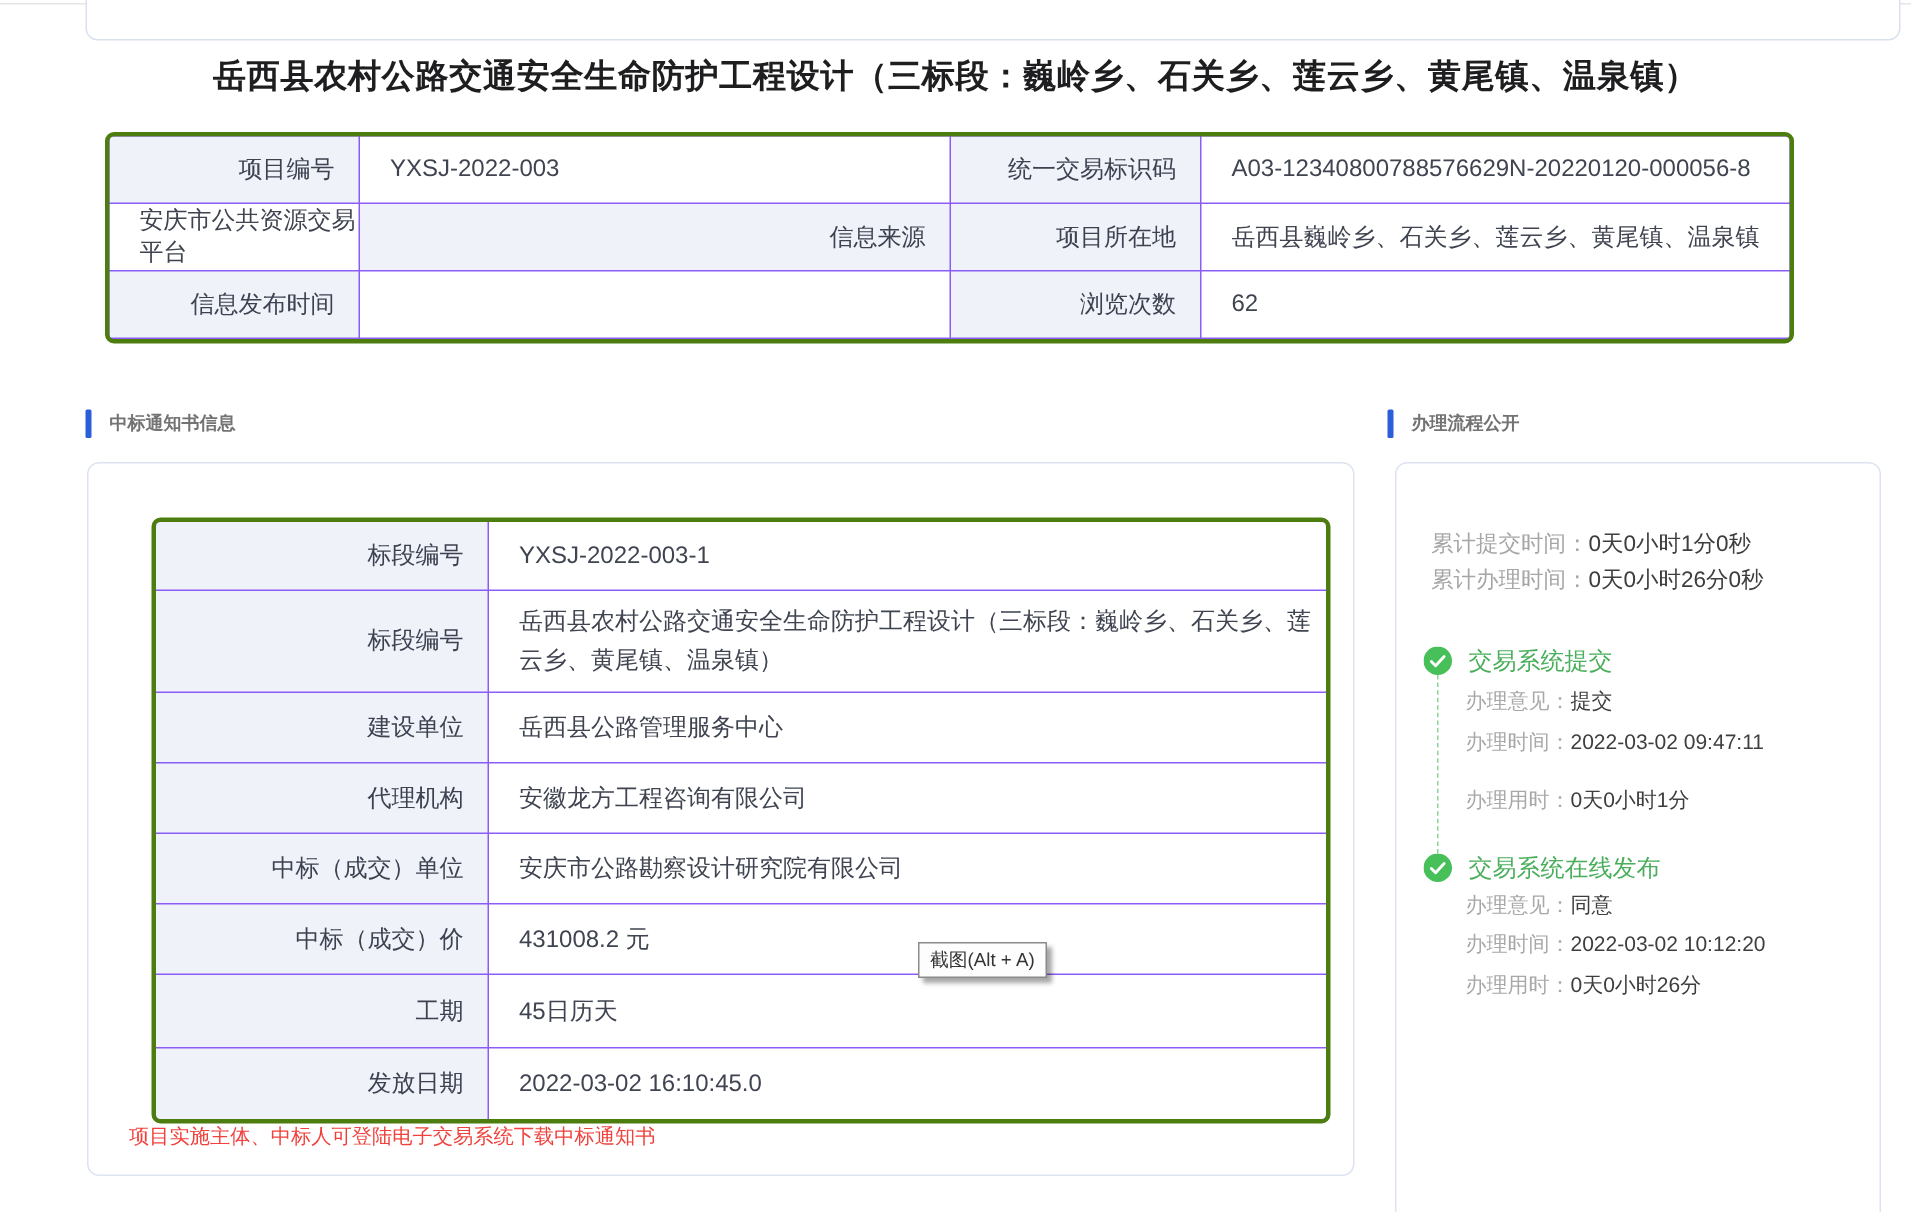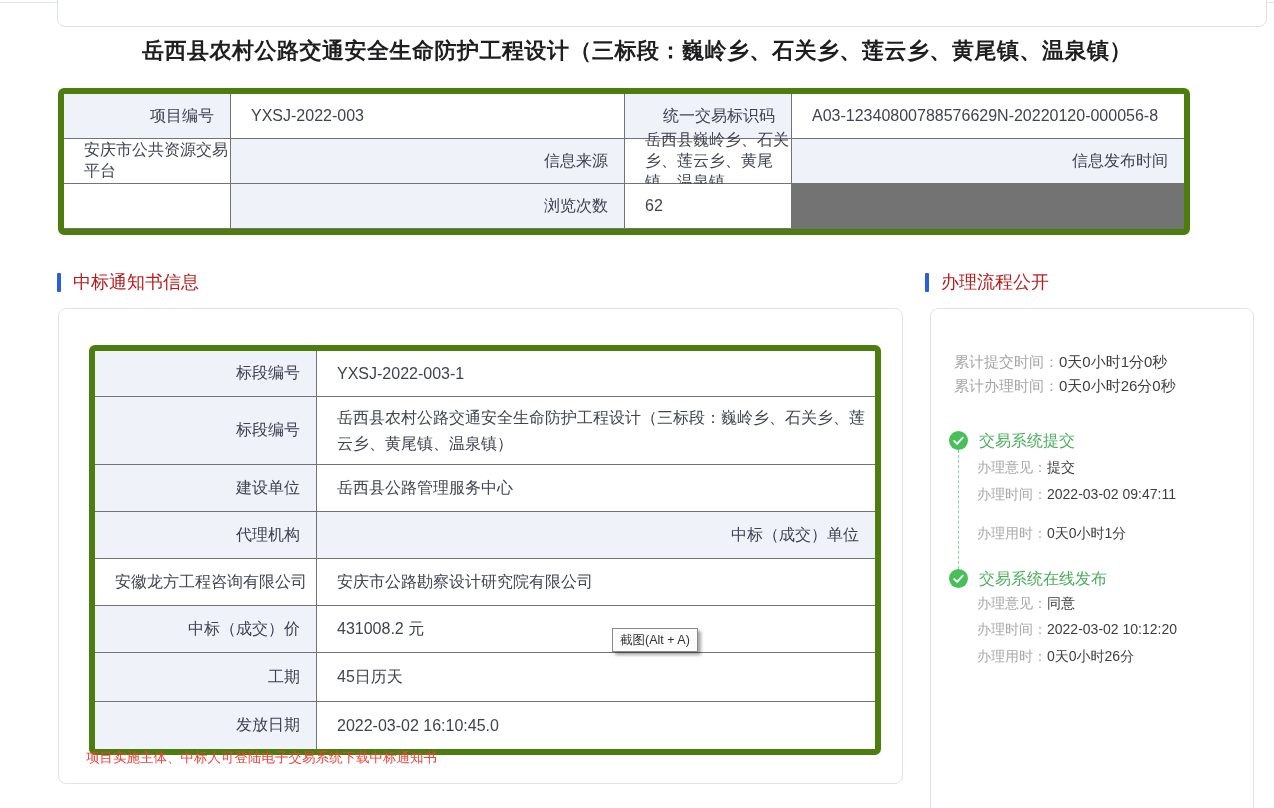--- a/index.html
+++ b/index.html
@@ -7,34 +7,34 @@
     position:relative;width:1274px;height:808px;overflow:hidden;background:#fff;
     font-family:"Liberation Sans","DejaVu Sans",sans-serif;color:#3f4450;
   }
   
   .top-hairline{position:absolute;left:0;top:2px;width:1274px;height:1px;background:#e5e5e5;}
   .prev-card{position:absolute;left:57px;top:-32px;width:1208px;height:57px;background:#fff;
     border:1px solid #d9e2ee;border-radius:8px;}
   .page-title{position:absolute;left:0;top:36px;width:1274px;margin:0;text-align:center;
     font-size:22px;font-weight:700;color:#1e1e20;letter-spacing:.5px;}
   
-  .gridtable{position:absolute;background:#737373;border:6px solid #4d7c0f;border-radius:6px;
-    overflow:hidden;display:grid;grid-gap:1px;}
+  .gridtable{position:absolute;background:#8b5cf6;border:3px solid #4d7c0f;border-radius:6px;
+    overflow:hidden;display:grid;grid-gap:1px;margin-left:12px;}
   .cell{display:flex;align-items:center;font-size:16px;}
   .cell.lbl{background:#f0f2fa;justify-content:flex-end;padding-right:16px;color:#3c4250;}
   .cell.val{background:#fff;justify-content:flex-start;padding-left:20px;color:#3f4450;}
   .cell.val.wrap{line-height:26px;align-items:center;}
   .info-table{left:58px;top:88px;width:1120px;height:135px;
     grid-template-columns:166px 393px 166px 392px;grid-template-rows:44px 44px 44px;}
   .notice-table{left:30px;top:36px;width:780px;height:398px;
     grid-template-columns:221px 558px;grid-template-rows:45px 67px 46px 46px 46px 46px 48px 47px;}
   
   .sec-header{position:absolute;display:flex;align-items:center;height:22px;}
   .sec-bar{display:inline-block;width:4px;height:19px;background:#2b5fd9;border-radius:1px;}
-  .sec-title{margin-left:12px;font-size:18px;font-weight:400;color:#b91c1c;}
+  .sec-title{margin-left:12px;font-size:12px;font-weight:700;color:#737373;}
   
   .card{position:absolute;background:#fff;border:1px solid #dde4f0;border-radius:8px;}
   .notice-card{left:58px;top:308px;width:843px;height:474px;}
   .process-card{left:930px;top:308px;width:322px;height:540px;}
   .notice-note{position:absolute;left:27px;top:440px;font-size:13.5px;color:#f0413c;}
   
   .sum-line{position:absolute;left:23px;font-size:15px;white-space:nowrap;}
   .sum-line .g{color:#a6a6a6;}
   .sum-line .v{color:#3e3e40;}
   .step-icon{position:absolute;left:18px;width:19px;height:19px;}
@@ -59,20 +59,21 @@
   <h1 class="page-title">岳西县农村公路交通安全生命防护工程设计（三标段：巍岭乡、石关乡、莲云乡、黄尾镇、温泉镇）</h1>
 
   <div class="gridtable info-table">
     <div class="cell lbl">项目编号</div>
     <div class="cell val">YXSJ-2022-003</div>
     <div class="cell lbl">统一交易标识码</div>
     <div class="cell val">A03-12340800788576629N-20220120-000056-8</div>
 
     <div class="cell val">安庆市公共资源交易平台</div>
     <div class="cell lbl">信息来源</div>
+    <div class="cell lbl">项目所在地</div>
     <div class="cell val">岳西县巍岭乡、石关乡、莲云乡、黄尾镇、温泉镇</div>
 
     <div class="cell lbl">信息发布时间</div>
     <div class="cell val"></div>
     <div class="cell lbl">浏览次数</div>
     <div class="cell val">62</div>
   </div>
 
   <div class="sec-header" style="left:57px;top:271px;">
     <span class="sec-bar"></span>
@@ -84,23 +85,23 @@
       <div class="cell lbl">标段编号</div>
       <div class="cell val">YXSJ-2022-003-1</div>
 
       <div class="cell lbl">标段编号</div>
       <div class="cell val wrap">岳西县农村公路交通安全生命防护工程设计（三标段：巍岭乡、石关乡、莲云乡、黄尾镇、温泉镇）</div>
 
       <div class="cell lbl">建设单位</div>
       <div class="cell val">岳西县公路管理服务中心</div>
 
       <div class="cell lbl">代理机构</div>
+      <div class="cell val">安徽龙方工程咨询有限公司</div>
+
       <div class="cell lbl">中标（成交）单位</div>
-
-      <div class="cell val">安徽龙方工程咨询有限公司</div>
       <div class="cell val">安庆市公路勘察设计研究院有限公司</div>
 
       <div class="cell lbl">中标（成交）价</div>
       <div class="cell val">431008.2 元</div>
 
       <div class="cell lbl">工期</div>
       <div class="cell val">45日历天</div>
 
       <div class="cell lbl">发放日期</div>
       <div class="cell val">2022-03-02 16:10:45.0</div>

